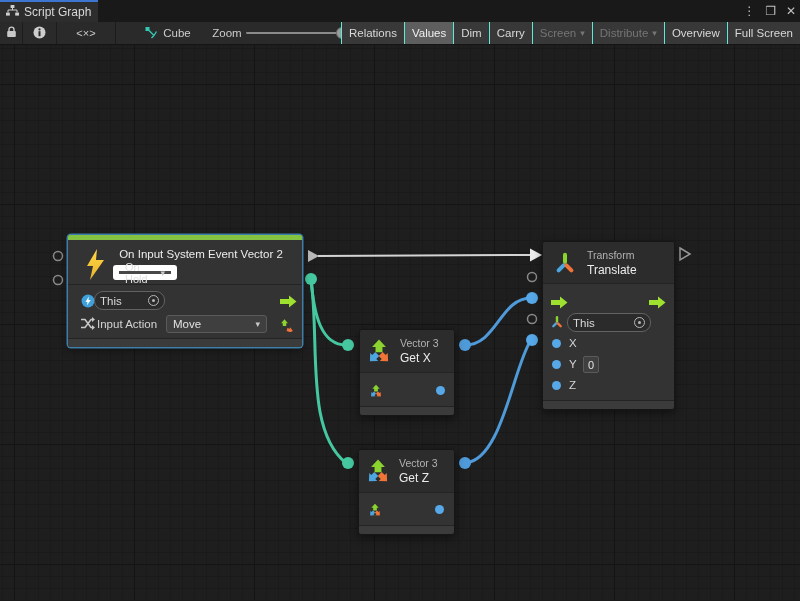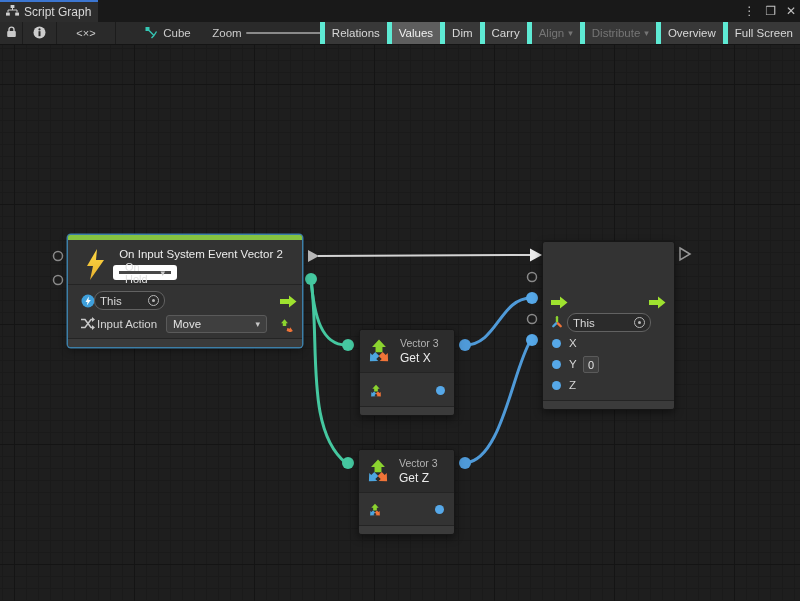--- a/index.html
+++ b/index.html
@@ -20,21 +20,21 @@
   .toolbar { position:absolute; left:0; top:22px; width:800px; height:23px; background:#2a2a2a;
              border-bottom:1px solid #141414; font-size:11.5px; }
   .tcell { position:absolute; top:0; height:22px; display:flex; align-items:center; justify-content:center; }
   .tsep  { position:absolute; top:0; width:1px; height:22px; background:#1c1c1c; }
   .tlabel { color:#cccccc; }
   .slider-track { position:relative; width:98px; height:2px; background:#8a8a8a; border-radius:1px; }
   .slider-handle { position:absolute; right:-4px; top:-5px; width:12px; height:12px; border-radius:50%;
                    background:#9b9b9b; border:1px solid #6f6f6f; }
   .tbtn-group { position:absolute; right:0; top:0; height:22px; display:flex; }
   .tbtn { height:22px; display:flex; align-items:center; padding:0 7px; background:#383838;
-          border-left:5px solid #5eead4; color:#d8d8d8; white-space:nowrap; gap:4px; }
+          border-left:1px solid #5eead4; color:#d8d8d8; white-space:nowrap; gap:4px; }
   .tbtn.active { background:#5e5e5e; color:#f0f0f0; }
   .tbtn.disabled { color:#757575; }
 
   
   .canvas { position:absolute; left:0; top:45px; width:800px; height:556px; background-color:#1e1e1e;
     background-image:
       linear-gradient(#141414 1px, transparent 1px),
       linear-gradient(90deg, #141414 1px, transparent 1px),
       linear-gradient(#1a1a1a 1px, transparent 1px),
       linear-gradient(90deg, #1a1a1a 1px, transparent 1px);
@@ -153,21 +153,21 @@
       <div class="tbtn active">
         <span>Values</span>
         </div>
       <div class="tbtn">
         <span>Dim</span>
         </div>
       <div class="tbtn">
         <span>Carry</span>
         </div>
       <div class="tbtn disabled">
-        <span>Align</span>
+        <span>Screen</span>
         <span style="font-size:9px;">▾</span>
         </div>
       <div class="tbtn disabled">
         <span>Distribute</span>
         <span style="font-size:9px;">▾</span>
         </div>
       <div class="tbtn">
         <span>Overview</span>
         </div>
       <div class="tbtn">
@@ -305,20 +305,31 @@
           <path d="M0,-11 L6,-4.5 L3,-4.5 L3,0 L-3,0 L-3,-4.5 L-6,-4.5 Z" transform="translate(13,14)" fill="#8bd32f"></path>
           <path d="M0,-11 L6,-4.5 L3,-4.5 L3,0 L-3,0 L-3,-4.5 L-6,-4.5 Z" transform="translate(11.5,15.5) rotate(225) scale(0.82)" fill="#4da6e0"></path>
           <path d="M0,-11 L6,-4.5 L3,-4.5 L3,0 L-3,0 L-3,-4.5 L-6,-4.5 Z" transform="translate(14.5,15.5) rotate(135) scale(0.82)" fill="#f07438"></path>
         </svg>
       </span>
       <span class="port-dot" style="left:76px;top:55px;"></span>
       <div class="node-footer"></div>
     </div>
 
     <div class="node" style="left:542px;top:196px;width:133px;height:169px;">
+      <div class="hdr-div" style="position:absolute;left:0;top:0;right:0;height:42px;border-radius:3px 3px 0 0;">
+        <span style="position:absolute;left:10px;top:8px;">
+          <svg width="24" height="26" viewBox="0 0 26 26">
+            <rect x="-2.2" y="-12" width="4.4" height="12" rx="2.2" transform="translate(13,14)" fill="#8bd32f"></rect>
+            <rect x="-2.2" y="-12" width="4.4" height="12" rx="2.2" transform="translate(13,14) rotate(225)" fill="#4da6e0"></rect>
+            <rect x="-2.2" y="-12" width="4.4" height="12" rx="2.2" transform="translate(13,14) rotate(135)" fill="#f07438"></rect>
+          </svg>
+        </span>
+        <span class="cat" style="position:absolute;left:44px;top:7px;">Transform</span>
+        <span class="ttl" style="position:absolute;left:44px;top:21px;">Translate</span>
+      </div>
 
       <span style="position:absolute;left:8px;top:53px;">
         <svg width="17" height="13" viewBox="0 0 17 13">
           <polygon points="0,4 9,4 9,0.5 16.5,6.5 9,12.5 9,9 0,9" fill="#9ee22f"></polygon>
         </svg>
       </span>
       <span style="position:absolute;right:8px;top:53px;">
         <svg width="17" height="13" viewBox="0 0 17 13">
           <polygon points="0,4 9,4 9,0.5 16.5,6.5 9,12.5 9,9 0,9" fill="#9ee22f"></polygon>
         </svg>

